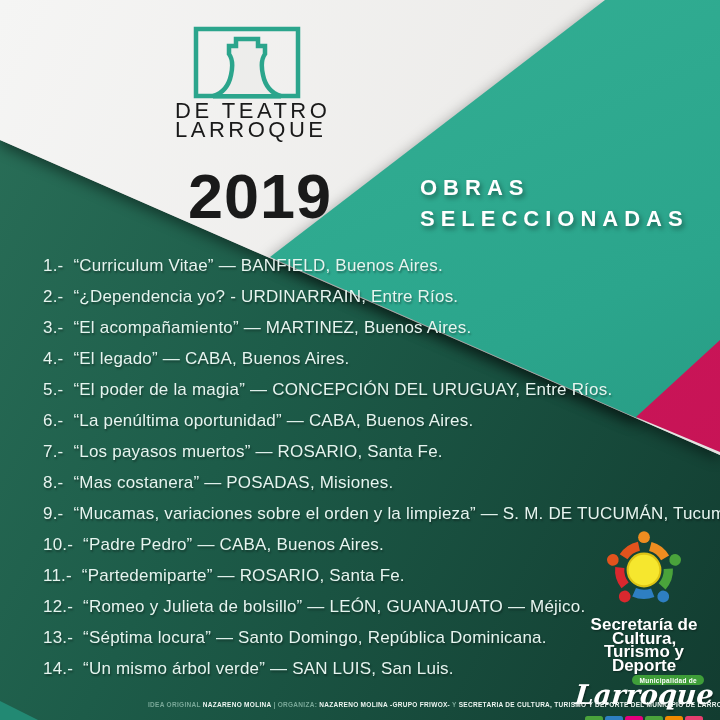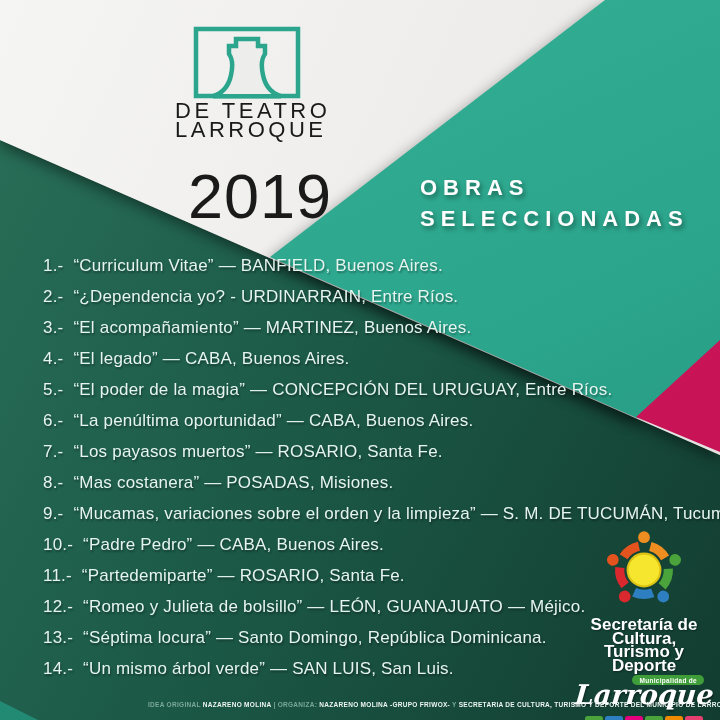--- a/index.html
+++ b/index.html
@@ -33,21 +33,21 @@
     clip-path:polygon(0 701px,38px 720px,0 720px);
   }
   
   .curtain{position:absolute;left:193px;top:26px;}
   .brand-name{
     position:absolute;left:175px;top:102px;color:var(--ink);
     font-size:22px;line-height:18.5px;letter-spacing:3.5px;font-weight:500;
   }
   .brand-year{
     position:absolute;left:188px;top:160px;color:var(--ink);
-    font-size:63px;letter-spacing:1px;font-weight:400;
+    font-size:63px;letter-spacing:1px;font-weight:700;
   }
   
   .headline{
     position:absolute;left:420px;top:172px;color:#fff;font-weight:bold;
     font-size:22px;line-height:31px;letter-spacing:6px;
     text-shadow:2px 3px 5px rgba(0,0,0,.4);
   }
   
   .works{position:absolute;left:27px;top:256px;width:690px;margin-left:16px;}
   .work-row{

